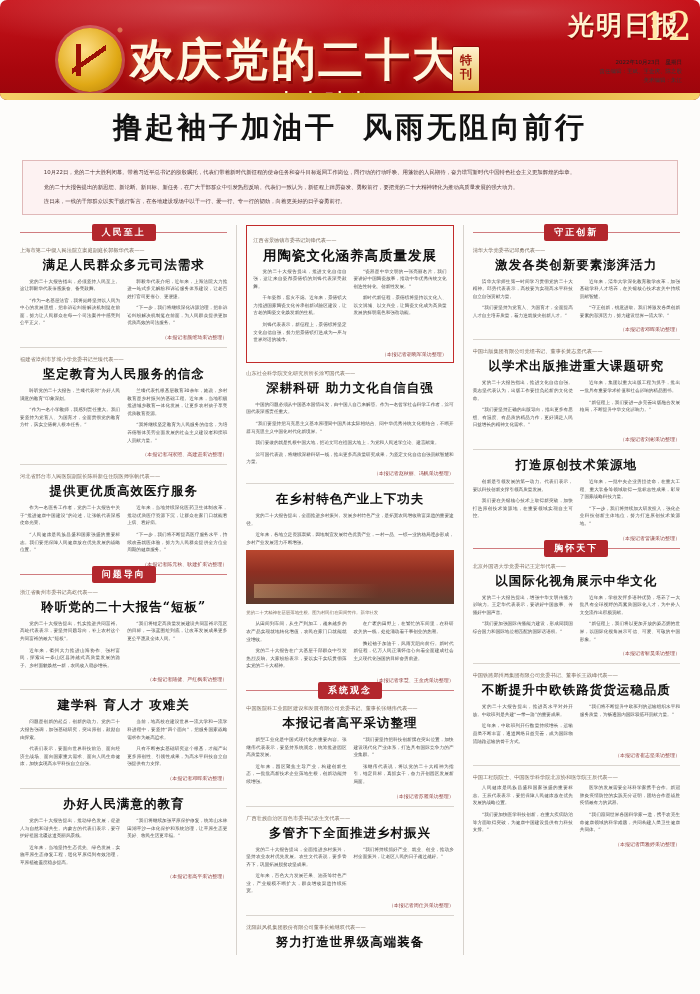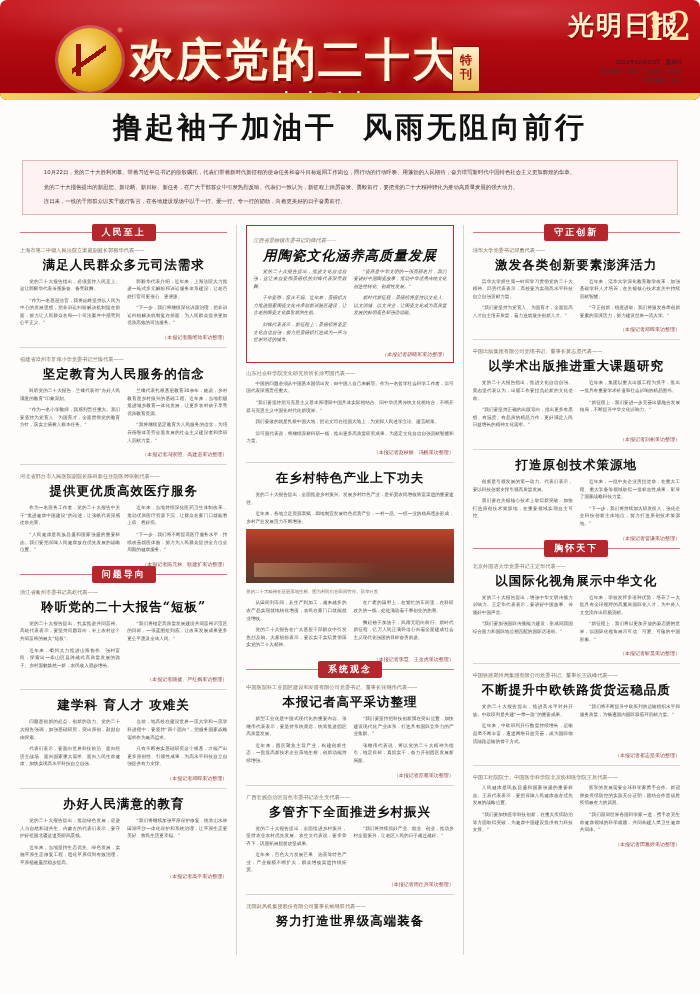--- a/index.html
+++ b/index.html
@@ -123,21 +123,21 @@
     font-weight:700;color:#111;text-align:center;
     font-size:12.5px;line-height:16px;letter-spacing:1px;margin:2px 0 5px;
   }
   .arttitle.big{font-size:13.5px;}
   .body2{display:flex;gap:7px;}
   .body2 .c{flex:1;min-width:0;}
   .txt{font-size:4.6px;line-height:7.6px;color:#4b4b4b;text-align:justify;}
   .txt p{margin:0 0 4px 0;text-indent:2em;}
   .sig{font-size:5px;color:#8a3a3a;text-align:right;margin-top:3px;}
   .rule{height:1px;background:#d9d4ce;margin:7px 0;}
-  .highlight-box{border:1.2px solid #c22b2b;padding:5px 6px;margin-bottom:6px;font-style:italic;}
+  .highlight-box{border:1.2px solid #c22b2b;padding:5px 6px;margin-bottom:6px;}
 
   .photo{
     height:54px;background:
       linear-gradient(180deg,#b9472f 0%,#8e2f22 40%,#5c3a2c 100%);
     margin:4px 0 5px;position:relative;overflow:hidden;
   }
   .photo:after{
     content:"";position:absolute;left:8px;bottom:6px;width:60%;height:14px;
     background:linear-gradient(90deg,rgba(255,220,160,.35),transparent);
   }
@@ -303,20 +303,21 @@
           <div class="c txt">
               <p>“瓷器是中华文明的一张亮丽名片，我们要讲好中国陶瓷故事，推动中华优秀传统文化创造性转化、创新性发展。”</p>
               <p>新时代新征程，景德镇将坚持以文化人、以文润城、以文兴业，让陶瓷文化成为高质量发展的鲜明底色和强劲动能。</p>
             </div>
         </div>
         <div class="sig">（本报记者胡晓军采访整理）</div>
       </div>
 
       <div>
         <div class="kicker">山东社会科学院文化研究所所长涂可国代表——</div>
+        <div class="arttitle">深耕科研 助力文化自信自强</div>
         <div class="txt">
             <p>中国的问题必须从中国基本国情出发，由中国人自己来解答。作为一名哲学社会科学工作者，涂可国代表深感责任重大。</p>
             <p>“我们要坚持把马克思主义基本原理同中国具体实际相结合、同中华优秀传统文化相结合，不断开辟马克思主义中国化时代化新境界。”</p>
             <p>我们要做的就是扎根中国大地，把论文写在祖国大地上，为党和人民述学立论、建言献策。</p>
             <p>涂可国代表说，将继续深耕科研一线，推出更多高质量研究成果，为坚定文化自信自强贡献智慧和力量。</p>
           </div>
         <div class="sig">（本报记者赵秋丽、冯帆采访整理）</div>
       </div>
       <div class="rule"></div>
 

